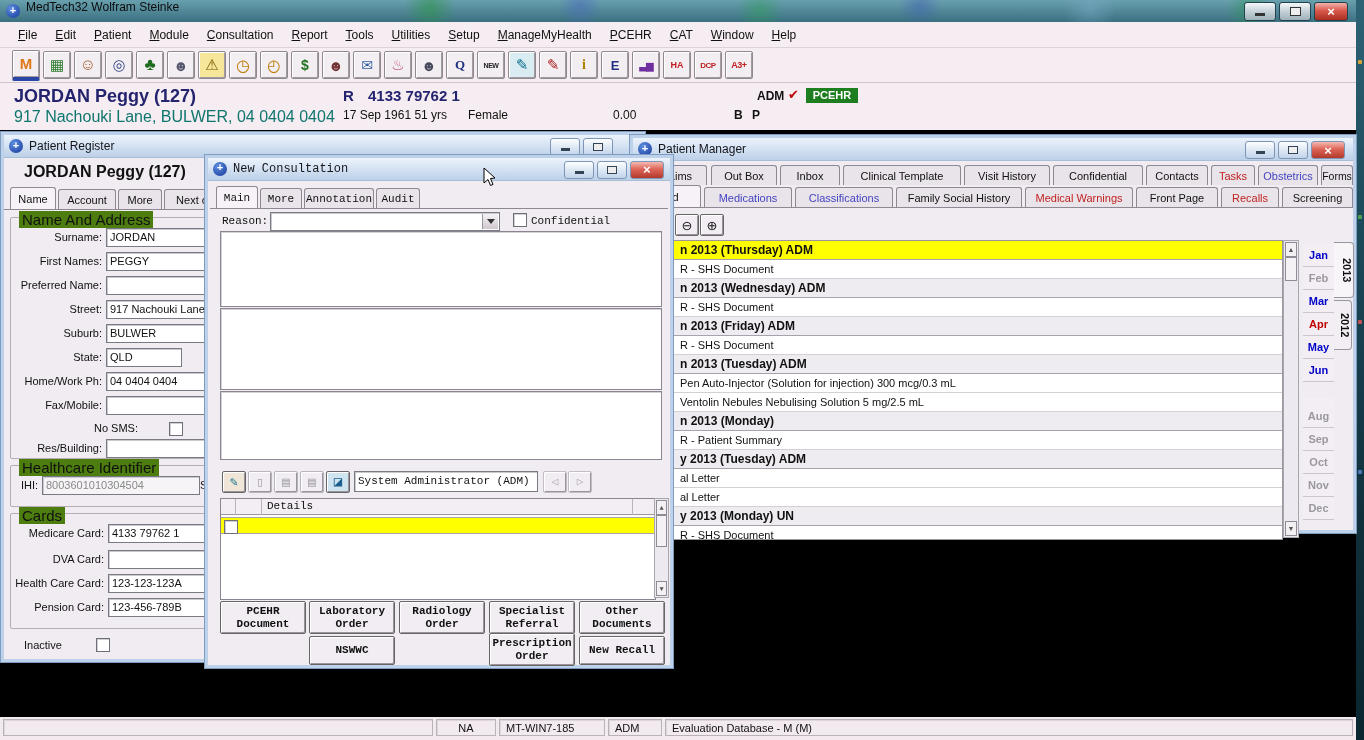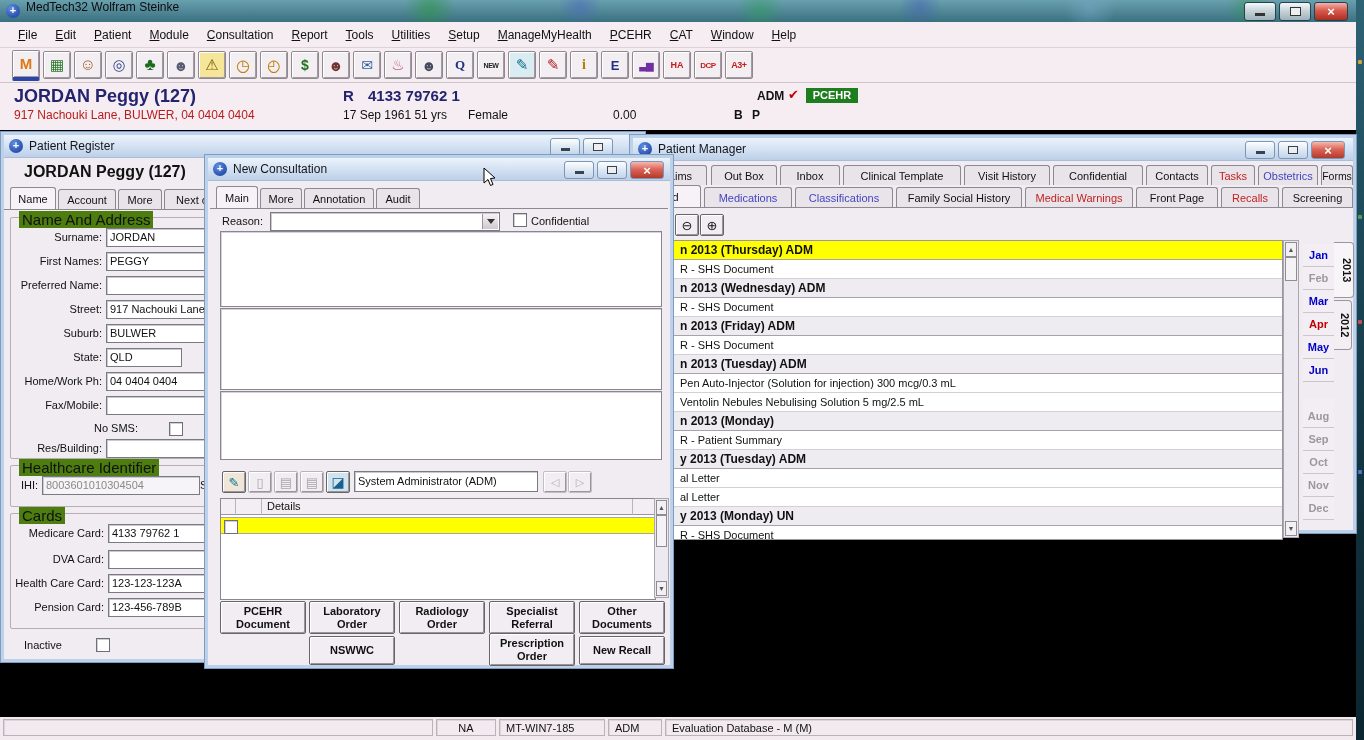--- a/index.html
+++ b/index.html
@@ -35,21 +35,21 @@
   .menu-item{padding:2px 8px;font-size:12px;color:#111;}
   .menu-item::first-letter{text-decoration:underline;}
   .toolbar{position:absolute;left:0;top:48px;width:1356px;height:35px;background:#f5edf1;
      border-bottom:1px solid #cfc4ca;display:flex;align-items:center;padding-left:12px;box-sizing:border-box;gap:3px;}
   .tbtn{width:26px;height:26px;background:#f3eef2;border:1px solid #8f8a90;border-radius:2px;
      box-shadow:inset 1px 1px 0 #fff, inset -1px -1px 0 #a49aa2;
      display:flex;align-items:center;justify-content:center;font-weight:bold;overflow:hidden;}
   .banner{position:absolute;left:0;top:83px;width:1356px;height:47px;background:#f5edf1;
      border-bottom:2px solid #cfc4ca;}
   .b-name{position:absolute;left:14px;top:3px;font-size:18px;font-weight:bold;color:#23236e;}
-  .b-addr{position:absolute;left:14px;top:25px;font-size:12px;color:#b91c1c;}
+  .b-addr{position:absolute;left:14px;top:25px;font-size:16px;color:#0f766e;}
   .b-medR{position:absolute;left:343px;top:4px;font-size:15px;font-weight:bold;color:#23236e;}
   .b-mednum{position:absolute;left:368px;top:4px;font-size:15px;font-weight:bold;color:#23236e;}
   .b-dob{position:absolute;left:343px;top:25px;font-size:12px;}
   .b-sex{position:absolute;left:468px;top:25px;font-size:12px;}
   .b-bal{position:absolute;left:613px;top:25px;font-size:12px;}
   .b-B{position:absolute;left:734px;top:25px;font-size:12px;font-weight:bold;}
   .b-P{position:absolute;left:752px;top:25px;font-size:12px;font-weight:bold;}
   .b-adm{position:absolute;left:757px;top:6px;font-size:12px;font-weight:bold;}
   .b-check{position:absolute;left:788px;top:4px;font-size:13px;color:#c00000;font-weight:bold;}
   .b-pcehr{position:absolute;left:806px;top:5px;width:52px;height:15px;background:#1e7d1e;
@@ -336,21 +336,21 @@
       <div class="month m-gray" style="left:670px;top:267px;">Aug</div>
       <div class="month m-gray" style="left:670px;top:290px;">Sep</div>
       <div class="month m-gray" style="left:670px;top:313px;">Oct</div>
       <div class="month m-gray" style="left:670px;top:336px;">Nov</div>
       <div class="month m-gray" style="left:670px;top:359px;">Dec</div>
 
       <div class="ytab" style="left:701px;top:104px;width:20px;height:56px;z-index:2;background:#f8f5f8;">2013</div>
       <div class="ytab" style="left:701px;top:162px;width:18px;height:50px;">2012</div>
     </div>
 
-    <div class="window" style="left:205px;top:25px;width:468px;height:513px;z-index:3;">
+    <div class="window" style="left:205px;top:25px;width:468px;height:513px;z-index:3;font-family:Liberation Mono, monospace;">
       <div class="wtitle">
         <span class="mtlogo"></span>
         <span>New Consultation</span>
         <span class="swbtns" style="right:6px;">
           <span class="swbtn">
               <span class="glyph-min"></span>
             </span>
           <span class="swbtn">
               <span class="glyph-max"></span>
             </span>

